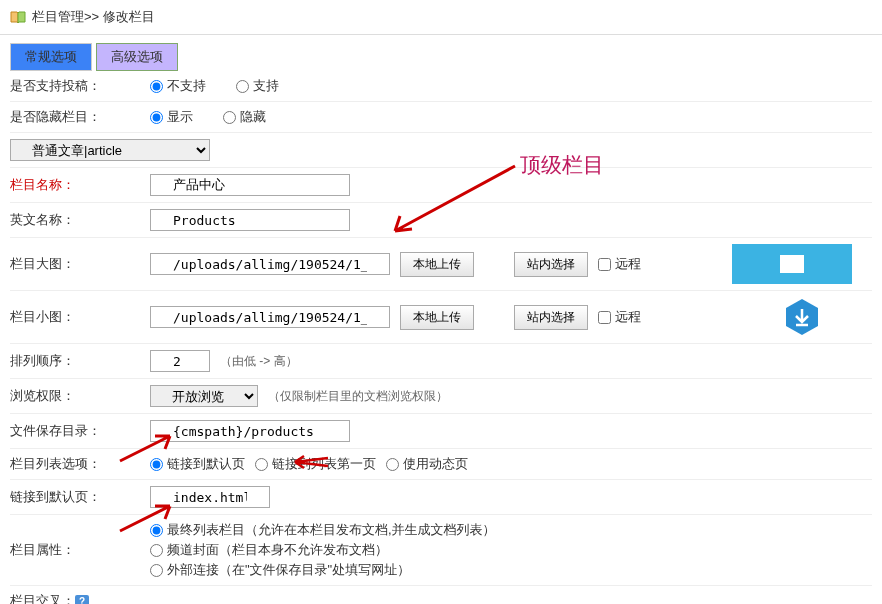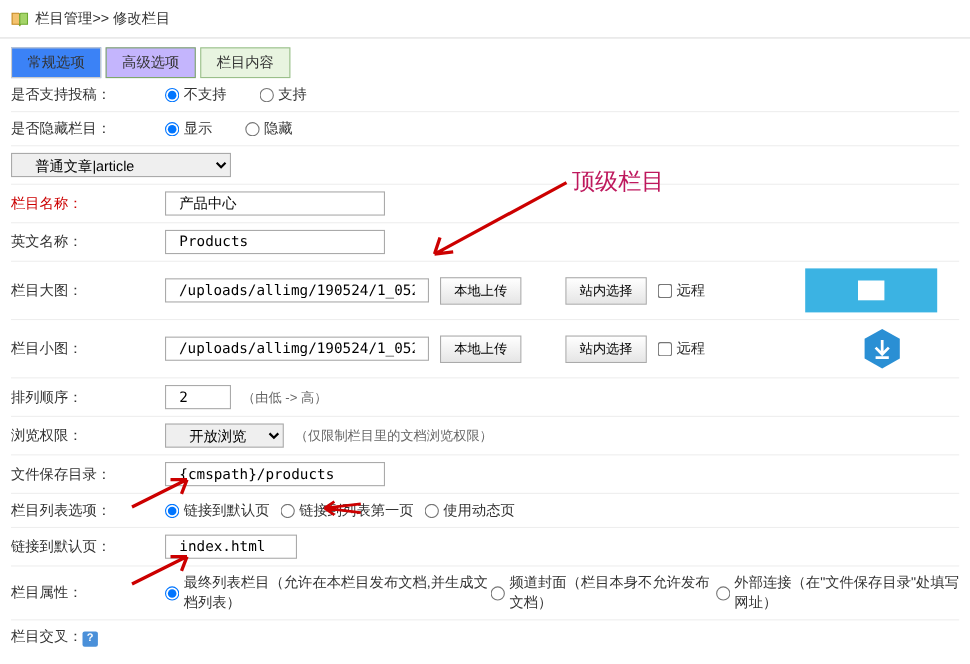--- a/index.html
+++ b/index.html
@@ -12,56 +12,55 @@
 .tab { padding: 4px 14px; border: 1px solid #9abf8a; background: #e8f4e0; font-size: 13px; cursor: pointer; margin-right: 4px; }
 .tab.active { background: #c4b5fd; border-color: #7fa86a; }
 .tab.white { background: #3b82f6; border-color: #ccc; }
 .form-area { padding: 0 10px; position: relative; }
 .row { display: flex; align-items: center; padding: 6px 0; border-top: 1px solid #eee; min-height: 30px; }
 .row.noborder { border-top: none; }
 .label { width: 140px; flex-shrink: 0; font-size: 13px; }
 .label.red { color: #c00; }
 .controls { display: flex; align-items: center; gap: 10px; flex: 1; }
 .radio-item { display: flex; align-items: center; gap: 4px; }
-input[type="text"] { border: 1px solid #aaa; padding: 2px 12px; font-family: monospace; font-size: 13px; height: 22px; }
+input[type="text"] { border: 1px solid #aaa; padding: 2px 22px; font-family: monospace; font-size: 13px; height: 22px; }
 input[type="text"].w200 { width: 200px; }
 input[type="text"].w60 { width: 60px; }
 input[type="text"].w120 { width: 120px; }
 input[type="text"].w240 { width: 240px; }
 select { border: 1px solid #aaa; padding: 2px 17px; font-size: 13px; height: 22px; }
 select.w200 { width: 200px; }
 .btn { border: 1px solid #aaa; background: linear-gradient(#fff, #e5e5e5); padding: 3px 12px; font-size: 12px; cursor: pointer; }
 .hint { color: #666; font-size: 12px; }
 .help-icon { display: inline-block; width: 14px; height: 14px; background: #4a90d9; color: #fff; border-radius: 2px; text-align: center; line-height: 14px; font-size: 10px; font-weight: bold; }
 .thumb-blue { width: 120px; height: 40px; background: #3bb3e3; display: flex; align-items: center; justify-content: center; margin-left: auto; margin-right: 20px; }
 .thumb-inner { width: 24px; height: 18px; background: #fff; }
 .hex-icon { width: 40px; height: 40px; margin-left: auto; margin-right: 50px; display: flex; align-items: center; justify-content: center; }
 .annotation { position: absolute; color: #be185d; font-size: 21px; }
-.col-controls { display: flex; gap: 2px; }
+.col-controls { display: flex; flex-direction: column; gap: 2px; }
 .cross-label-block { display: flex; flex-direction: column; }
 svg.arrow-svg { position: absolute; pointer-events: none; }
 </style>
 </head>
 <body>
 
 <div class="page">
   <div class="header">
     <span class="book-icon">
       <svg viewBox="0 0 16 14">
           <path d="M1 2 L7 2 L8 3 L8 13 L7 12 L1 12 Z" fill="#f4c26e" stroke="#c48820"></path>
           <path d="M15 2 L9 2 L8 3 L8 13 L9 12 L15 12 Z" fill="#a4d468" stroke="#6ca830"></path>
         </svg>
     </span>
     <span class="breadcrumb">栏目管理&gt;&gt; 修改栏目</span>
   </div>
 
   <div class="tabs">
     <div class="tab white">常规选项</div>
     <div class="tab active">高级选项</div>
-    <div class="tab">栏目内容</div>
   </div>
 
   <div class="form-area">
 
     <svg class="arrow-svg" style="left:290px; top:382px;" width="40" height="18">
         <path d="M38 5 L5 9 L38 13 M5 9 L14 3 M5 9 L14 15" stroke="#c00" stroke-width="2.5" fill="none"></path>
       </svg>
     <svg class="arrow-svg" style="left:370px; top:90px;" width="150" height="80">
         <path d="M145 5 L25 70 M25 70 L30 55 M25 70 L42 68" stroke="#c00" stroke-width="3" fill="none"></path>
       </svg>

